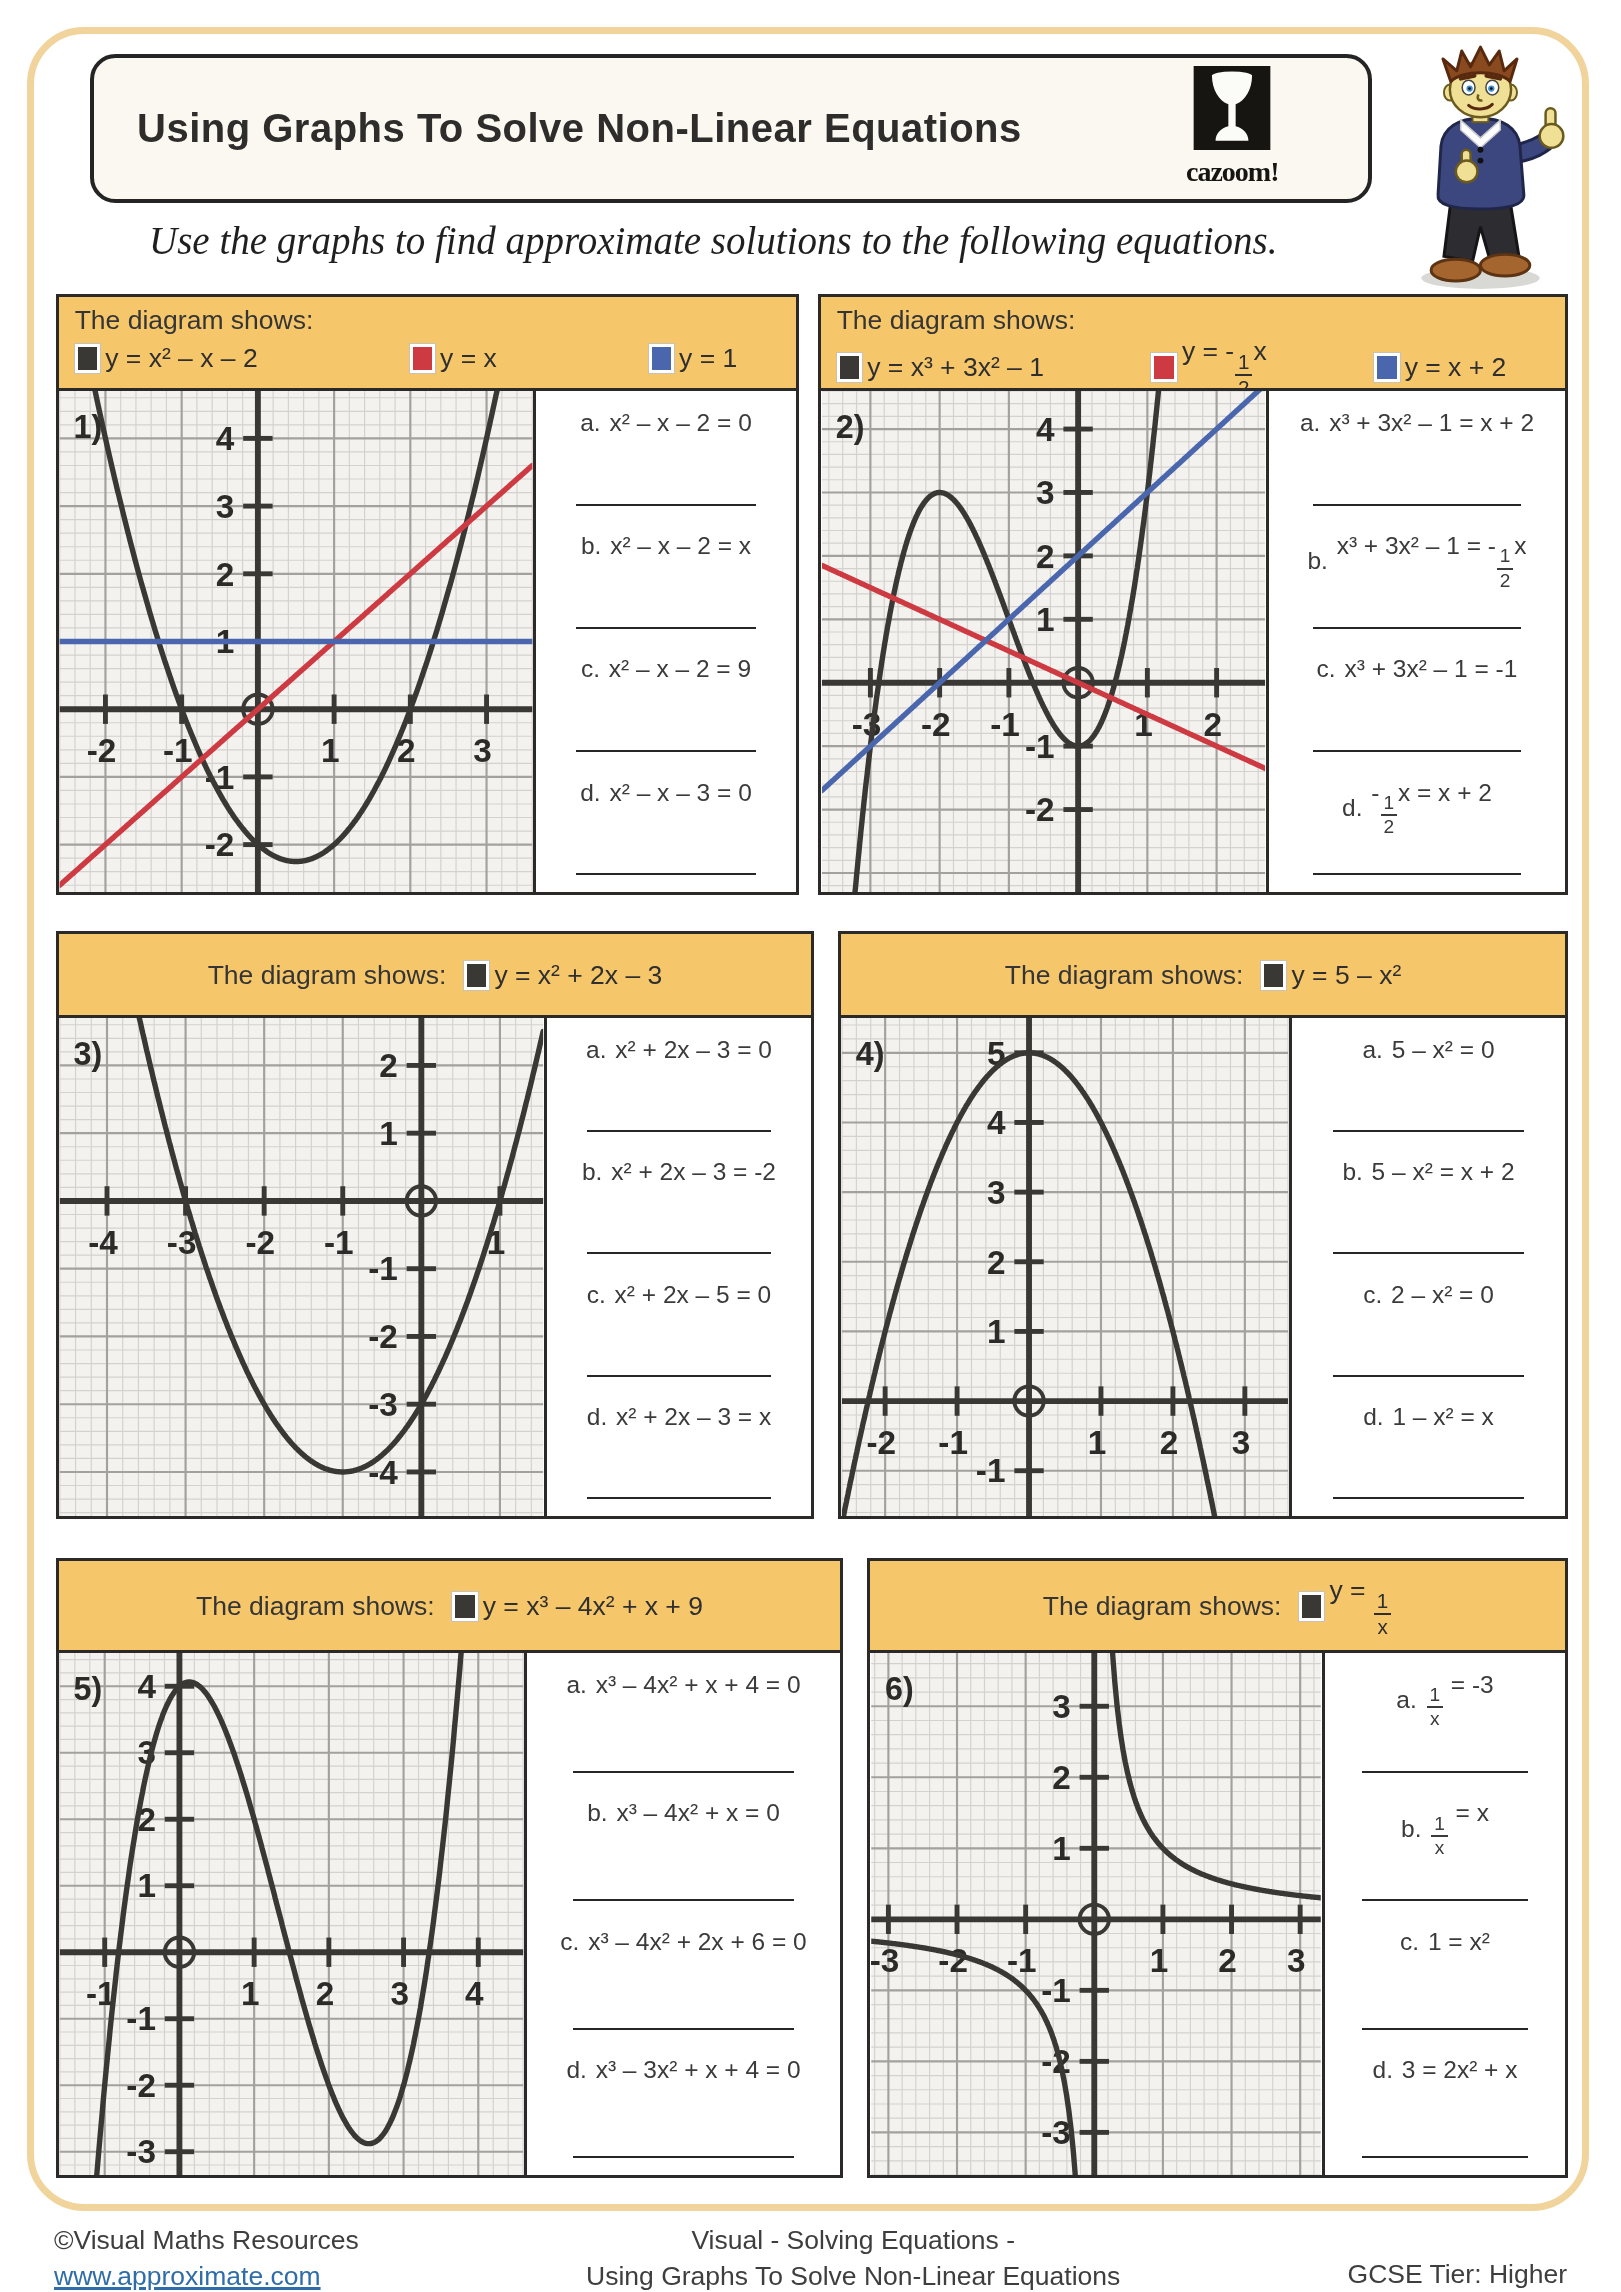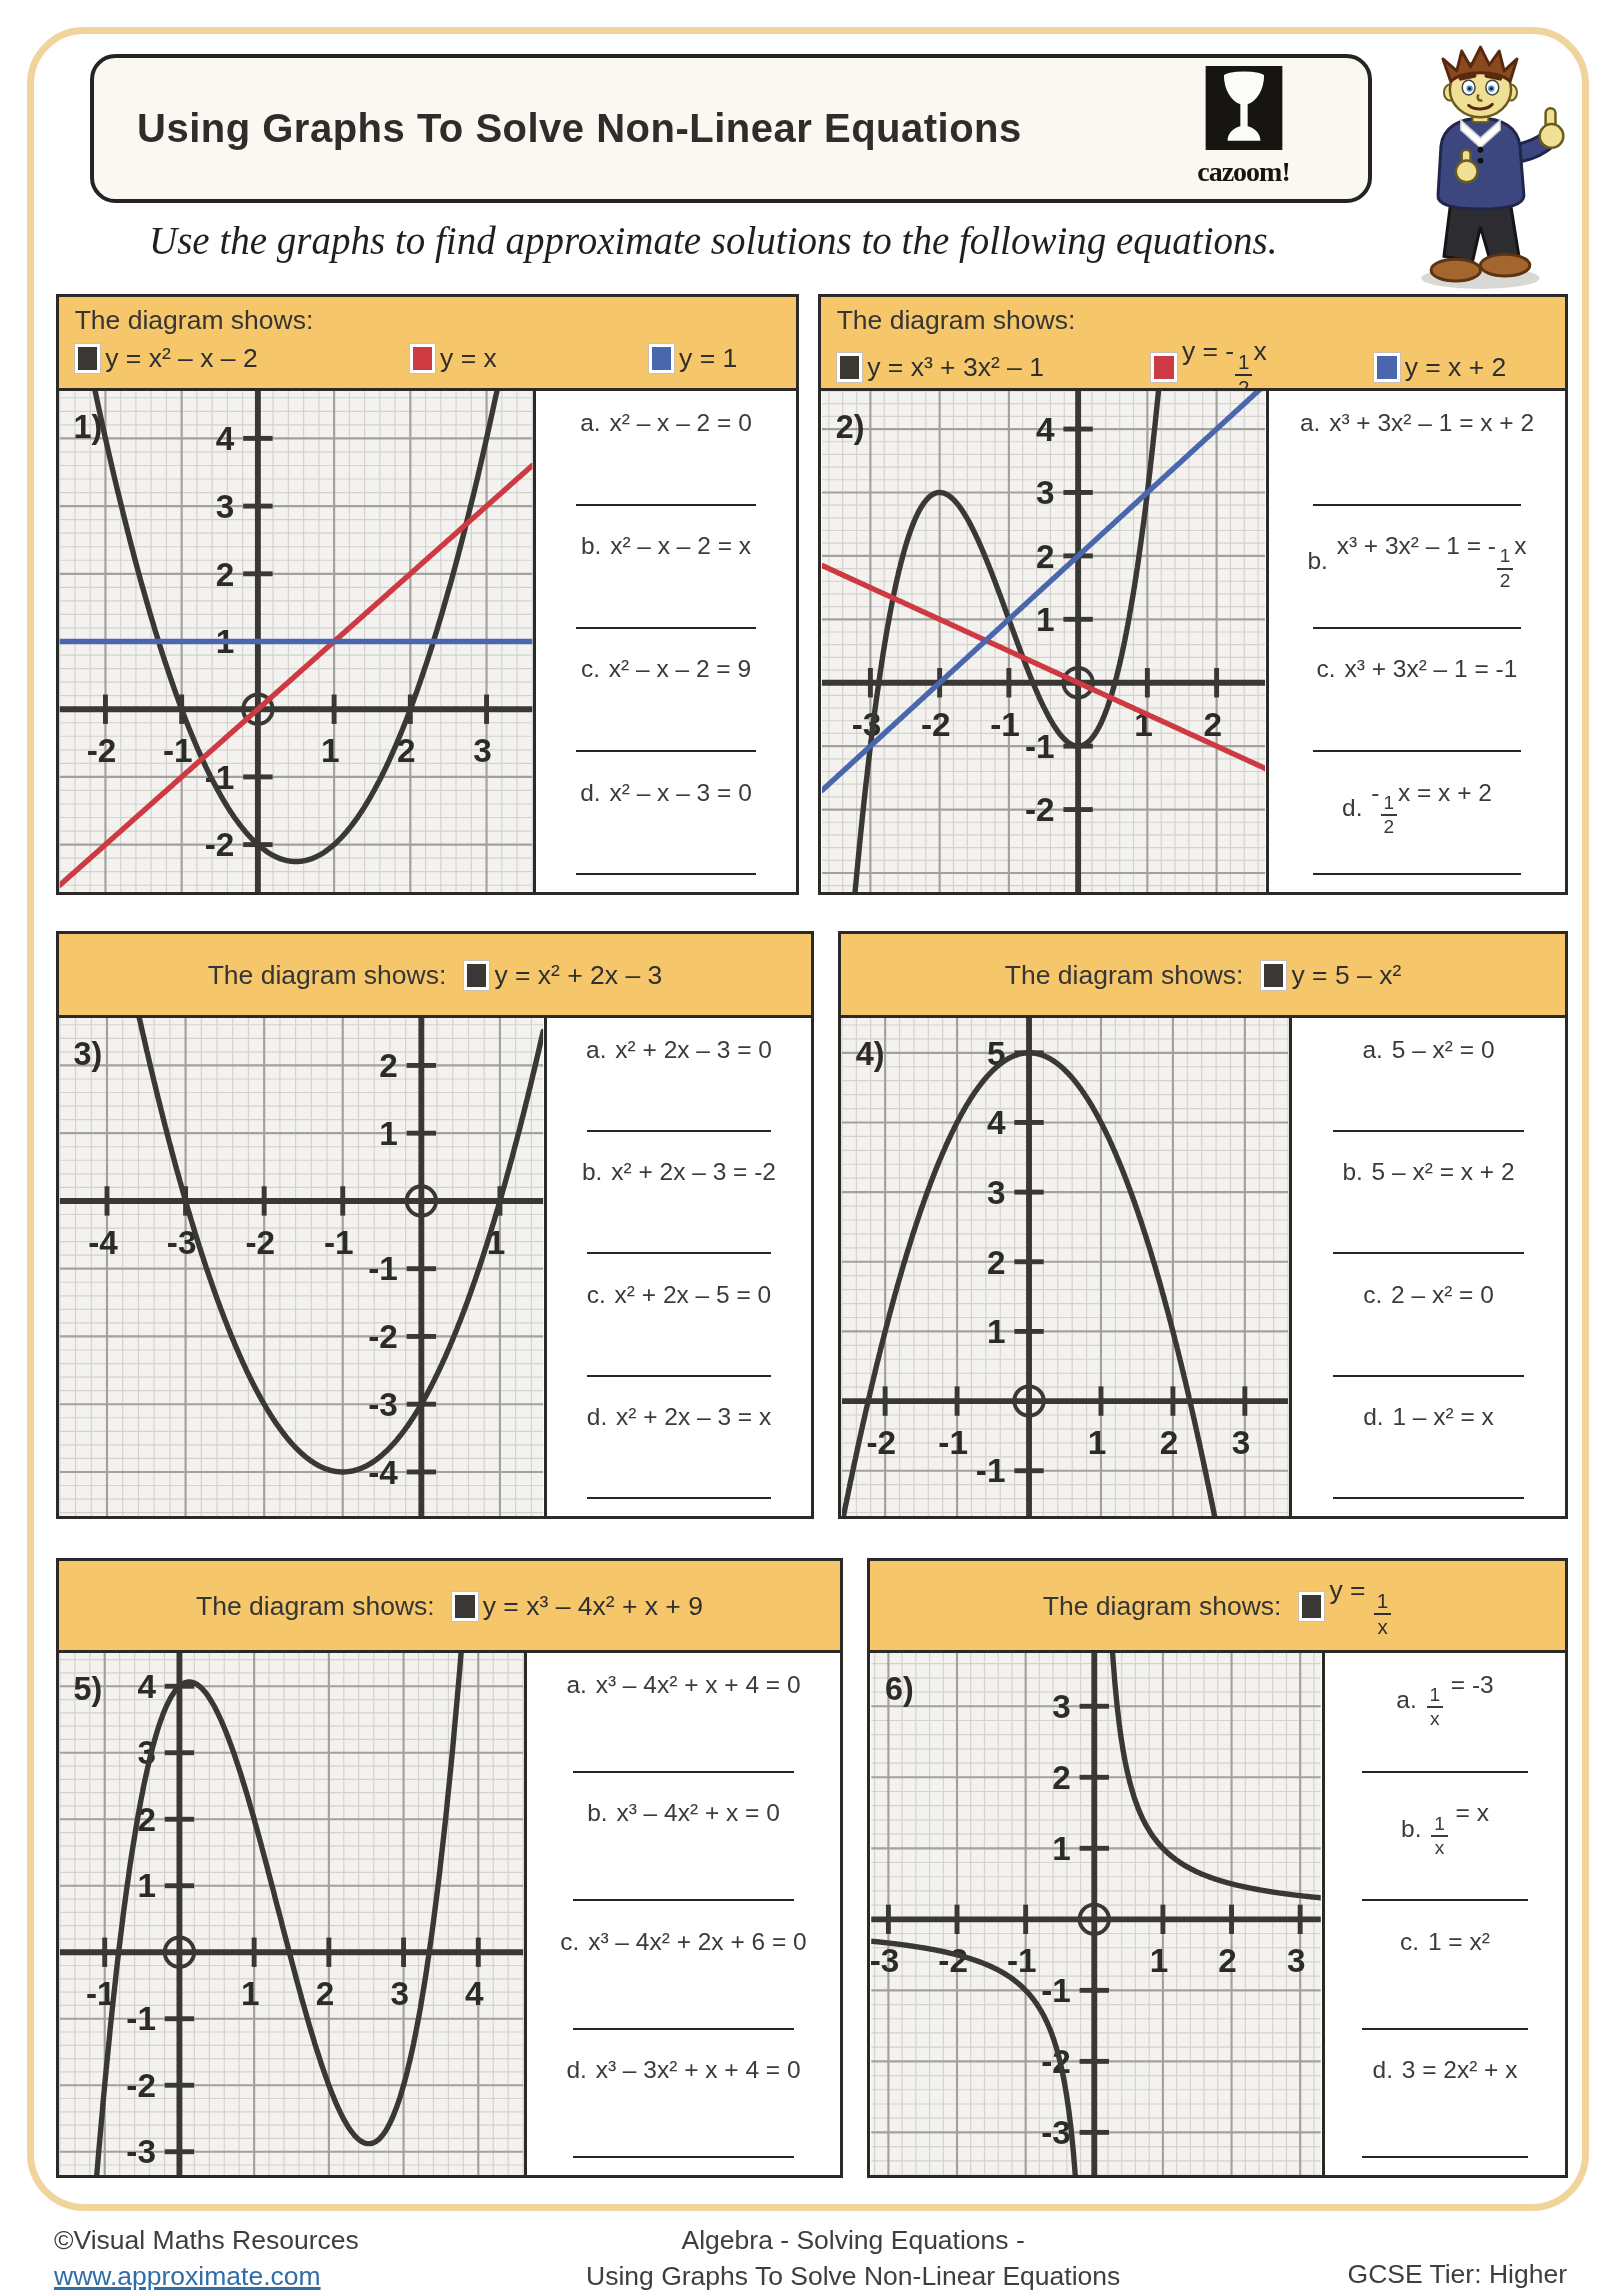--- a/index.html
+++ b/index.html
@@ -3,21 +3,21 @@
 <meta charset="utf-8">
 <style>
   * { margin:0; padding:0; box-sizing:border-box; }
   html,body { width:1621px; height:2293px; background:#ffffff; overflow:hidden;
     font-family:"Liberation Sans", sans-serif; position:relative; }
   .frame { position:absolute; left:27.4px; top:27.4px; width:1562px; height:2184px;
     border:7.8px solid #f0d49b; border-radius:57px; }
   .title-box { position:absolute; left:90px; top:54px; width:1282px; height:149px;
     background:#faf8f0; border:4.9px solid #242424; border-radius:25.5px; display:flex; align-items:center; }
   .page-title { font-size:40px; font-weight:700; color:#2e2d2b; padding-left:43px; letter-spacing:0.5px; }
-  .logo { position:absolute; right:61px; top:7.8px; width:127px; text-align:center; }
+  .logo { position:absolute; right:55px; top:7.8px; width:127px; }
   .logo-text { font-family:"Liberation Serif", serif; font-weight:700; font-size:28px; color:#171512;
     letter-spacing:-1px; margin-top:2px; }
   .mascot { position:absolute; left:1364px; top:45px; width:227px; height:247px; }
   .instruction { position:absolute; left:130px; top:218px; font-family:"Liberation Serif", serif;
     font-style:italic; font-size:39px; color:#1f1f1f;margin-left:19px; }
   .panel { position:absolute; border:3.9px solid #2b2a28; background:#ffffff; }
   .p1 { left:56px;  top:294px;  width:743px; }
   .p2 { left:818px; top:294px;  width:750px; }
   .p3 { left:56px;  top:931px;  width:758px; }
   .p4 { left:838px; top:931px;  width:730px; }
@@ -1029,18 +1029,18 @@
     </div>
   </section>
   </div>
 
 <div class="footer">
   <div class="f-left">
     <div>©Visual Maths Resources</div>
     <a class="f-link">www.approximate.com</a>
   </div>
   <div class="f-center">
-    <div>Algebra - Solving Equations -</div>
+    <div>Visual - Solving Equations -</div>
     <div>Using Graphs To Solve Non-Linear Equations</div>
   </div>
   <div class="f-right">GCSE Tier: Higher</div>
 </div>
 
 
 </body></html>

